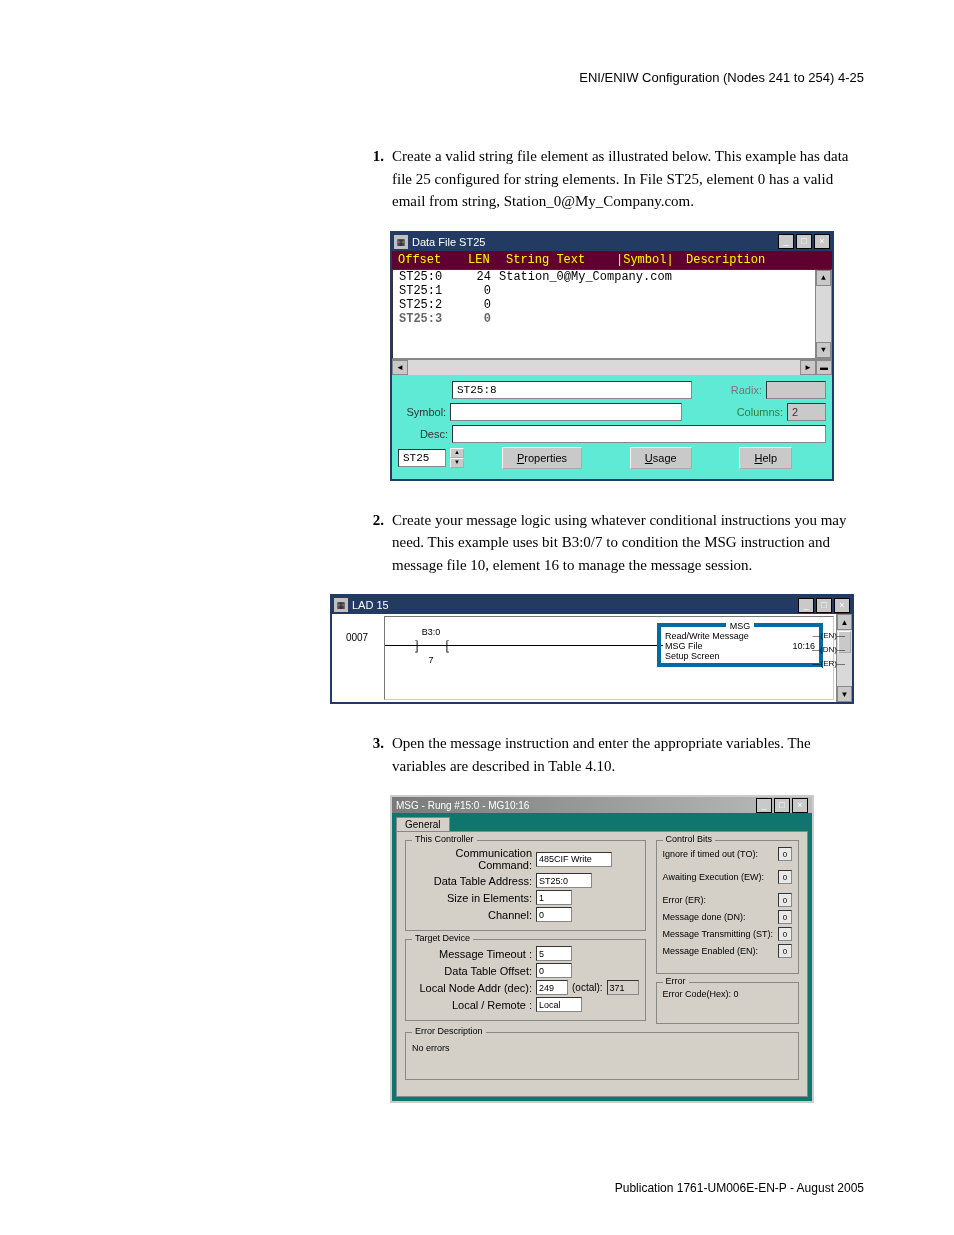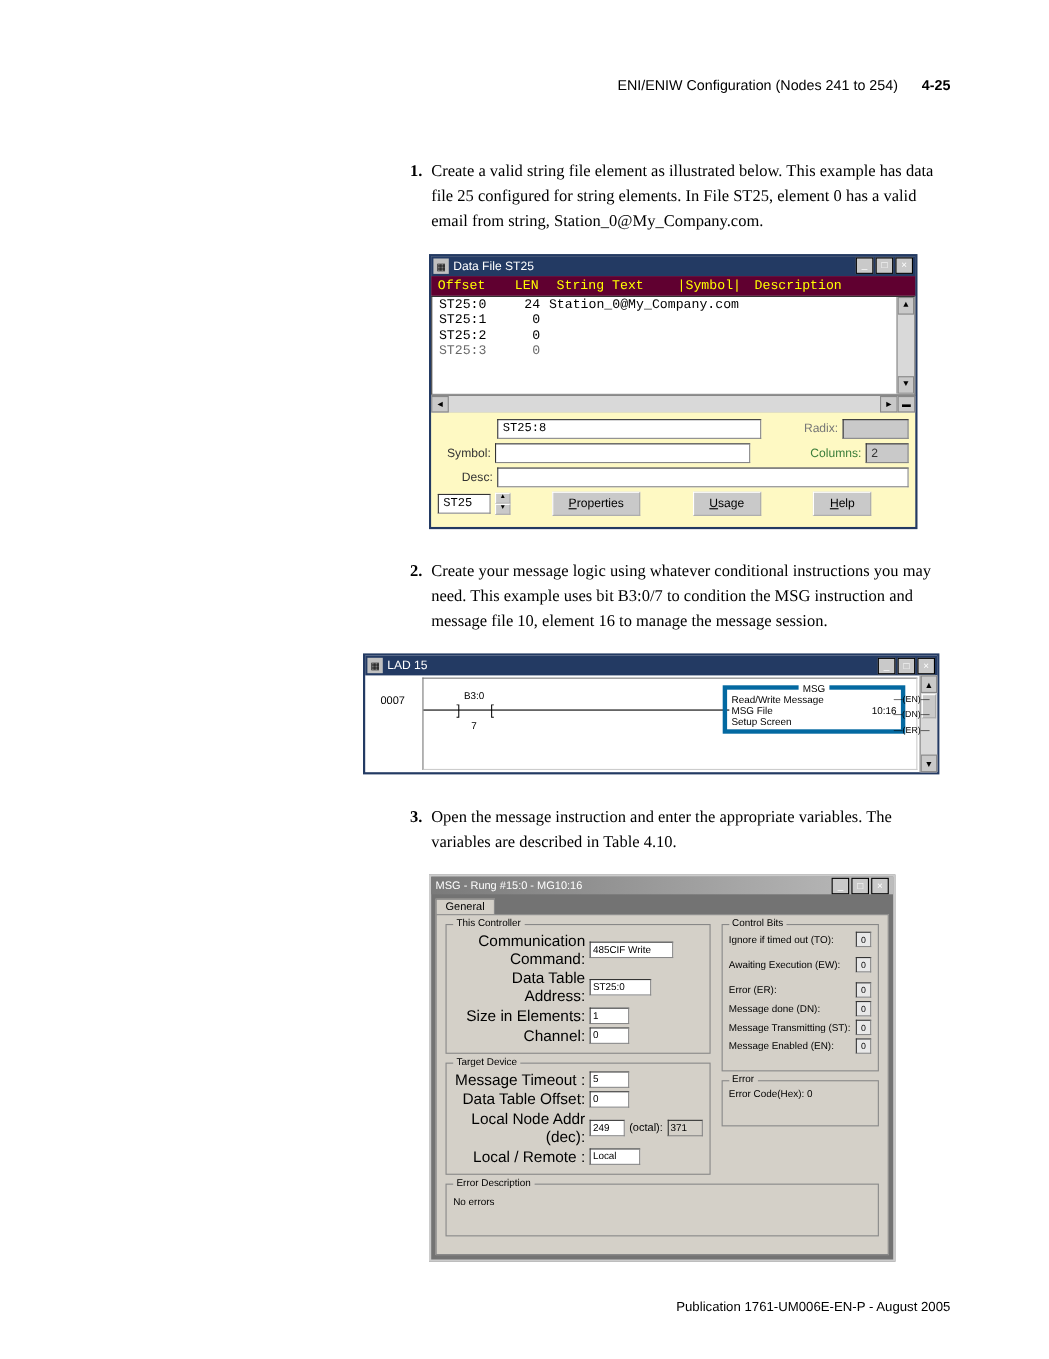--- a/index.html
+++ b/index.html
@@ -17,22 +17,21 @@
     box-sizing: border-box;
     padding: 70px 90px 40px 90px;
   }
   .header {
     text-align: right;
     font-family: Arial, Helvetica, sans-serif;
     font-size: 13px;
     margin-bottom: 60px;
   }
   .header .pg {
-    font-weight: bold;
-    margin-left: 18px;
+    font-weight: normal;
   }
   .step {
     display: flex;
     margin-left: 270px;
     margin-bottom: 18px;
     font-size: 15px;
     line-height: 1.5;
   }
   .step-num {
     font-weight: bold;
@@ -115,21 +114,21 @@
   }
   .hscroll {
     height:15px; background:#d9d9d9; border-top:1px solid #888;
     display:flex; justify-content:space-between;
   }
   .hscroll .sbtn {
     width:14px; background:#c9c9c9; border:1px solid #888;
     display:flex; align-items:center; justify-content:center; font-size:8px;
   }
   .bottom-panel {
-    background: #fef9c3;
+    background: #5eead4;
     padding: 6px;
   }
   .bp-row { display:flex; align-items:center; margin-bottom:4px; gap:4px; }
   .bp-lbl { width:50px; text-align:right; color:#333; }
   .bp-inp {
     background:#fff; border:1px inset #888; height:16px;
     padding: 0 4px; font-family:'Courier New',monospace; font-size:11px;
     display:flex; align-items:center;
   }
   .bp-dis {
@@ -178,21 +177,21 @@
     border:4px solid #0369a1; font-size:9px; padding:2px 4px;
   }
   .msg-box .title { text-align:center; margin-top:-8px; }
   .msg-box .title span { background:#fff; padding:0 4px; }
   .msg-box .row { display:flex; justify-content:space-between; }
   .msg-box .flag {
     position:absolute; font-size:8px;
   }
   
   .dlg {
-    border:2px solid #ccc; background:#737373;
+    border:2px solid #ccc; background:#0f766e;
     font-family: Tahoma, Arial, sans-serif; font-size:10px;
     width: 420px;
   }
   .dlg .titlebar2 {
     background: linear-gradient(90deg,#7a7a7a,#bcbcbc);
     color:#fff; height:16px; display:flex; align-items:center;
     padding:0 4px;
   }
   .dlg .titlebar2 .tb-title { flex:1; }
   .dlg .tabrow { padding: 4px 4px 0 4px; }
@@ -206,21 +205,21 @@
   }
   .grp {
     border:1px solid #888; padding:6px 6px 6px 6px; margin-bottom:8px;
     position:relative;
   }
   .grp-title {
     position:absolute; top:-7px; left:6px; background:#d4d0c8;
     padding:0 3px; font-size:9px;
   }
   .fld { display:flex; align-items:center; margin-bottom:2px; }
-  .fld-lbl { width:120px; text-align:right; padding-right:4px; font-size:14px; }
+  .fld-lbl { width:120px; text-align:right; padding-right:4px; font-size:11px; }
   .fld-inp {
     background:#fff; border:1px inset #888; height:13px; padding:0 2px;
     font-size:9px; display:flex; align-items:center;
   }
   .cols2 { display:flex; gap:10px; }
   .colL { flex:1; }
   .colR { width:150px; }
   .cb-row { display:flex; justify-content:space-between; align-items:center; font-size:9px; margin-bottom:3px; }
   .cb-box {
     width:12px; height:12px; background:#e8e8e8; border:1px inset #888;
@@ -273,21 +272,21 @@
         <div class="grid-row">
           <span class="col-off">ST25:1</span>
           <span class="col-len">0</span>
           <span class="col-txt"></span>
         </div>
         <div class="grid-row">
           <span class="col-off">ST25:2</span>
           <span class="col-len">0</span>
           <span class="col-txt"></span>
         </div>
-        <div class="grid-row" style="opacity:.6;">
+        <div class="grid-row" style="opacity:.6;font-weight:bold;">
           <span class="col-off">ST25:3</span>
           <span class="col-len">0</span>
           <span class="col-txt"></span>
         </div>
         <div class="vscroll">
           <div class="sbtn">▲</div>
           <div class="sbtn">▼</div>
         </div>
       </div>
       <div class="hscroll">

